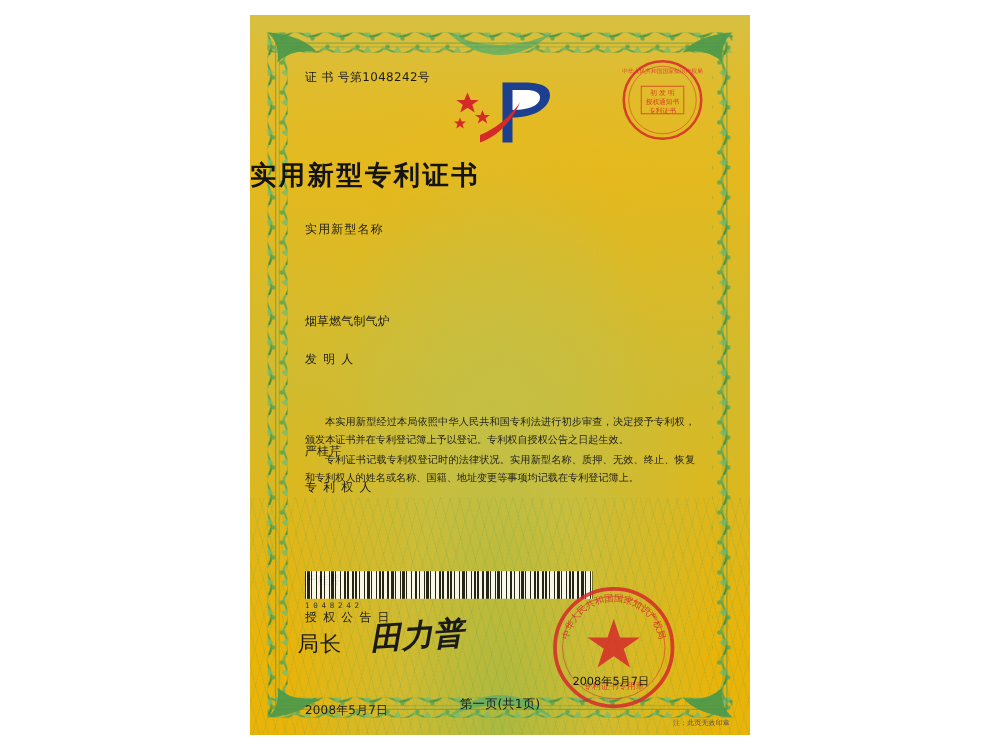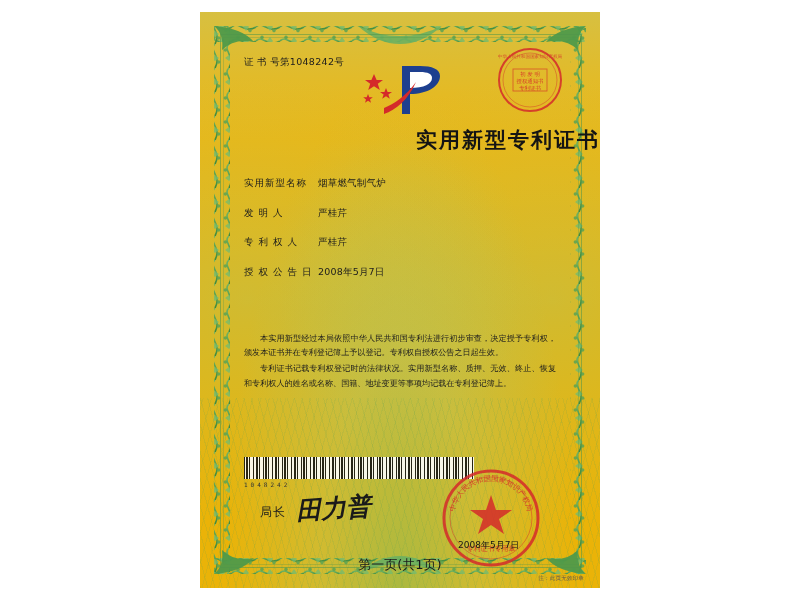--- a/index.html
+++ b/index.html
@@ -97,39 +97,40 @@
     top: 48px;
     width: 110px;
     height: 60px;
   }
 
   .title {
     position: absolute;
     left: 0;
     right: 0;
     top: 114px;
-    text-align: right;
+    text-align: left;
     font-size: 21px;
     font-weight: bold;
     letter-spacing: 2px;
     color: #141414;
   }
 
   .fields {
     position: absolute;
     left: 44px;
     top: 165px;
     width: 310px;
   }
   .field-row {
     display: flex;
     align-items: baseline;
     margin-bottom: 16.5px;
     font-size: 9.5px;
     white-space: nowrap;
+    flex-direction: column;
   }
   .field-label {
     width: 74px;
     flex: 0 0 74px;
     letter-spacing: 1px;
   }
   .field-value {
     letter-spacing: 0.2px;
     text-align: center;
   }
@@ -175,23 +176,23 @@
     top: 469px;
     font-family: "DejaVu Sans Mono", monospace;
     font-size: 6px;
     letter-spacing: 3px;
     color: #333;
   }
 
   
   .director-label {
     position: absolute;
-    left: 60px;
+    left: 38px;
     top: 492px;
-    font-size: 12px;
+    font-size: 17px;
     letter-spacing: 1px;
   }
   .signature {
     position: absolute;
     left: 96px;
     top: 480px;
     font-family: "DejaVu Serif", serif;
     font-size: 25px;
     font-weight: bold;
     font-style: italic;
@@ -207,21 +208,21 @@
     font-size: 9px;
     color: #151515;
     white-space: nowrap;
   }
 
   .page-label {
     position: absolute;
     left: 0; right: 0;
     top: 544px;
     text-align: center;
-    font-size: 13px;
+    font-size: 10px;
     color: #1a1a1a;
   }
 
   .footnote {
     position: absolute;
     right: 16px;
     bottom: 6px;
     font-size: 5.5px;
     color: #555;
     letter-spacing: 0.2px;

